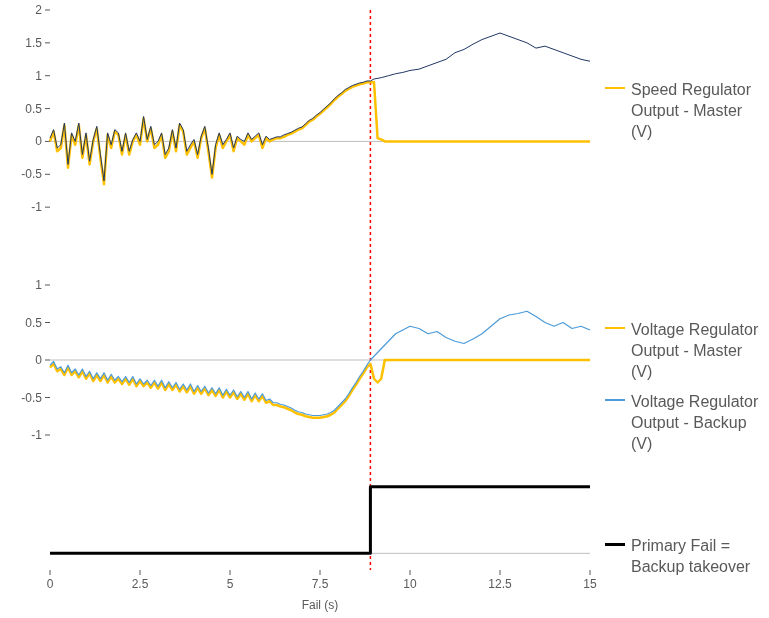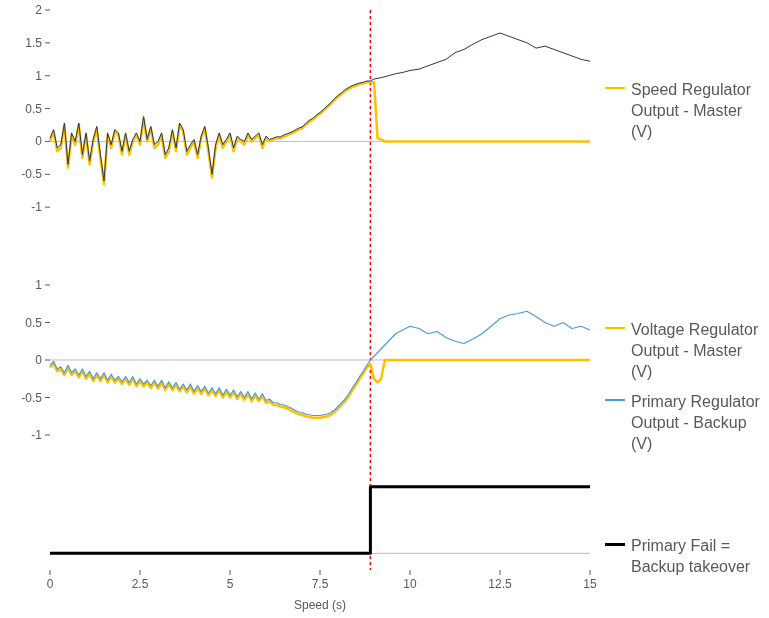--- a/index.html
+++ b/index.html
@@ -72,24 +72,24 @@
         <div class="legend-text">Speed Regulator Output - Master (V)</div>
       </div>
     </div>
   <div class="legend" style="top:320px;" id="leg2">
       <div class="legend-item">
         <div class="legend-swatch" style="background: rgb(255, 192, 0); height: 2px;"></div>
         <div class="legend-text">Voltage Regulator Output - Master (V)</div>
       </div>
       <div class="legend-item">
         <div class="legend-swatch" style="background: rgb(76, 155, 217); height: 2px;"></div>
-        <div class="legend-text">Primary Regulator Output - Backup (V)</div>
+        <div class="legend-text">Voltage Regulator Output - Backup (V)</div>
       </div>
     </div>
   <div class="legend" style="top:536px;" id="leg3">
       <div class="legend-item">
         <div class="legend-swatch" style="background: rgb(0, 0, 0); height: 3px;"></div>
         <div class="legend-text">Primary Fail = Backup takeover</div>
       </div>
     </div>
 
-  <div class="xaxis-title">Speed (s)</div>
+  <div class="xaxis-title">Fail (s)</div>
 </div>
 
 </body></html>

